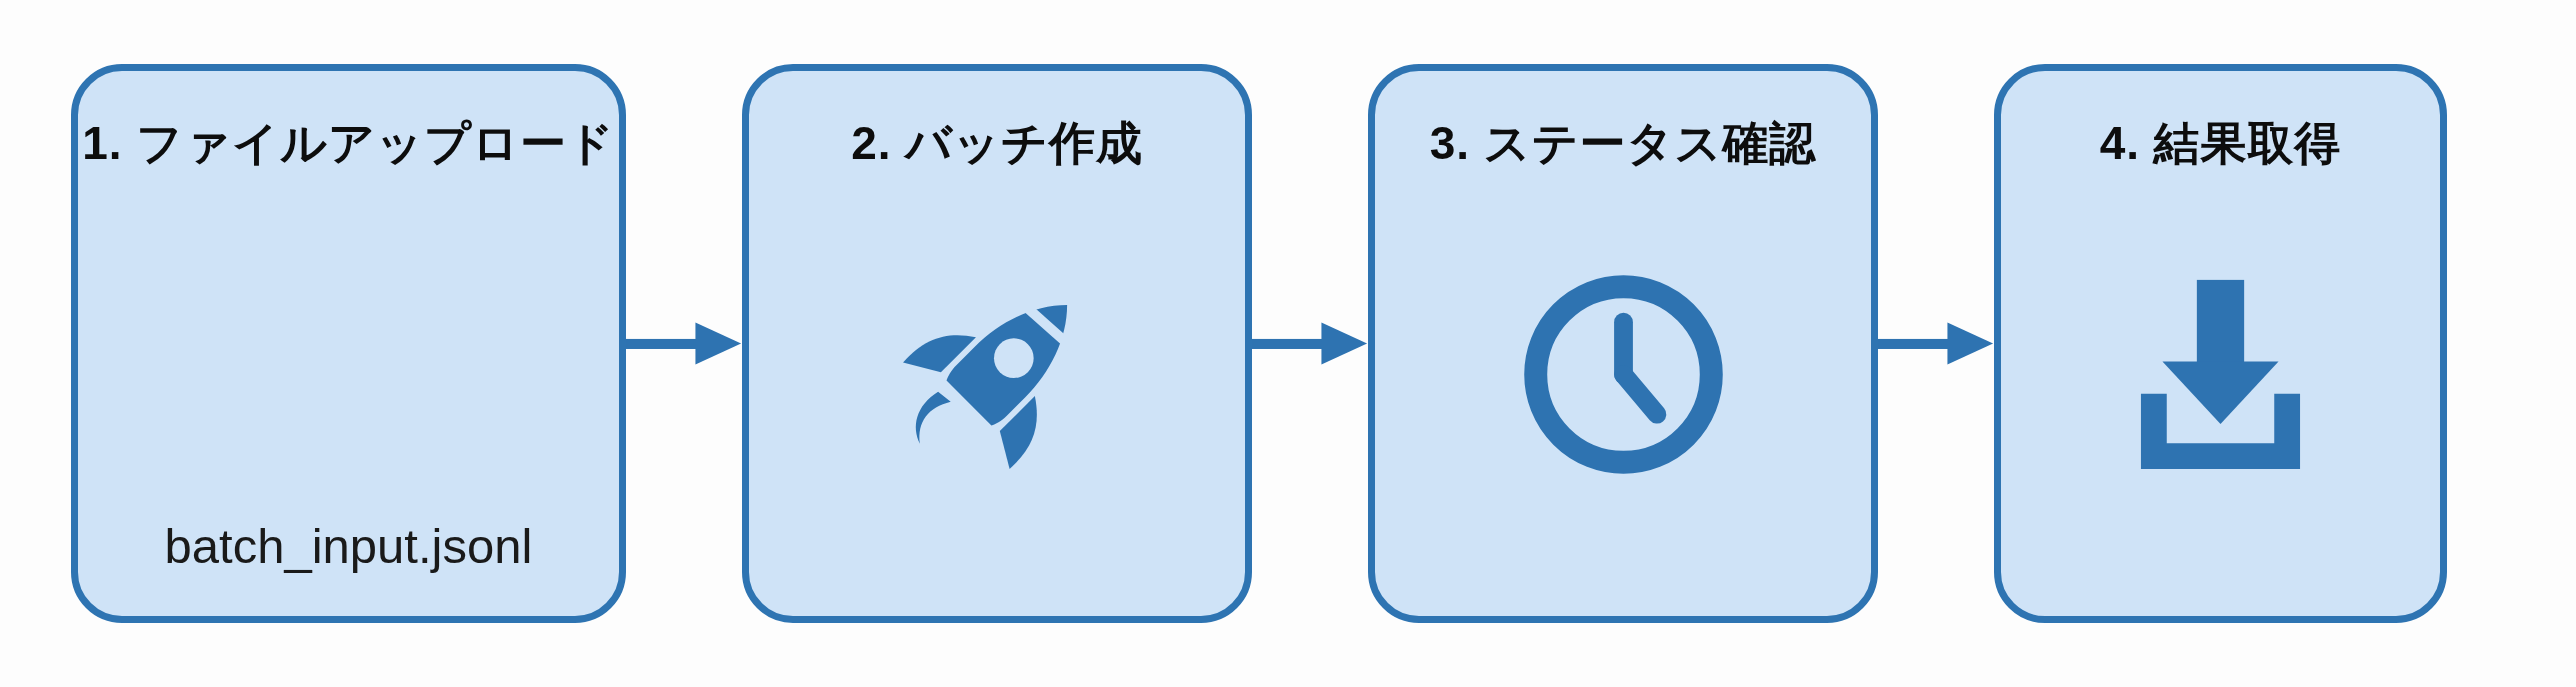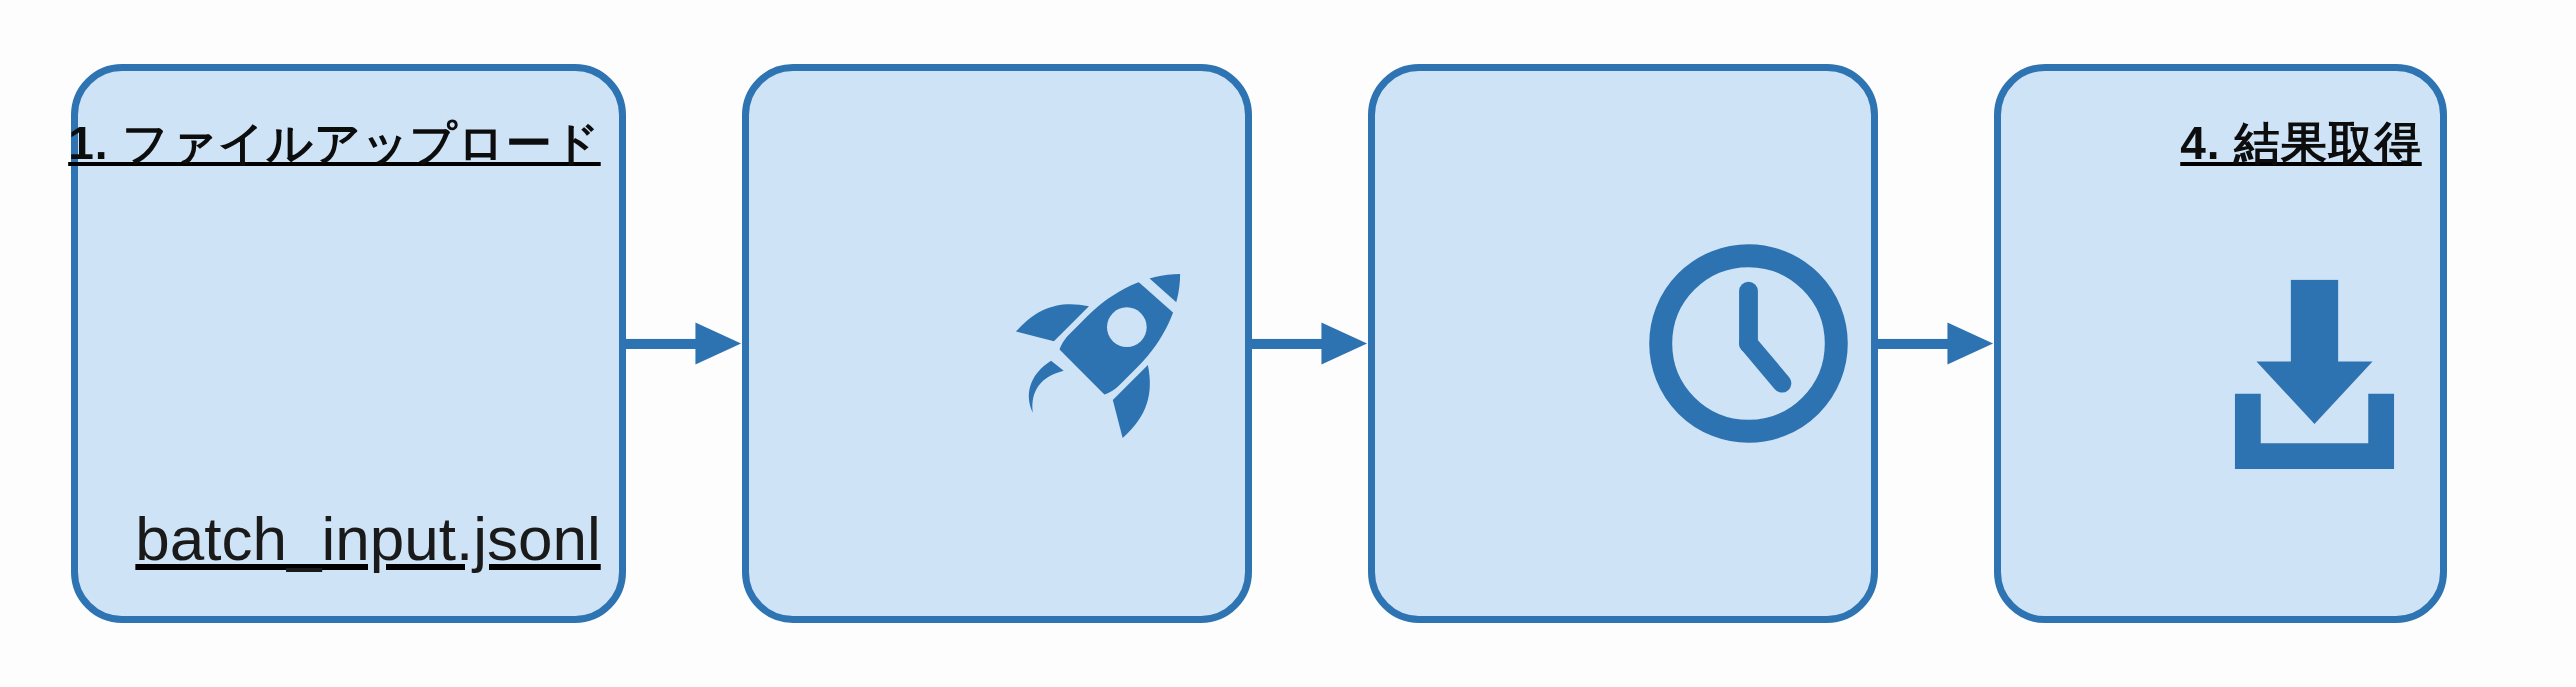--- a/index.html
+++ b/index.html
@@ -27,38 +27,37 @@
     overflow:hidden;
   }
   .step-box{
     height:559px;
     flex:none;
     background:var(--box-fill);
     border:7.3px solid var(--box-border);
     border-radius:51px;
     display:flex;
     flex-direction:column;
-    align-items:flex-end;
+    align-items:center;
     justify-content:space-between;
     padding:42px 18.3px 42px;
-    text-decoration:underline;
   }
   .w1{width:555px}
   .w2{width:510px}
   .w3{width:510px}
   .w4{width:453px}
   .step-title{
     font-size:46px;
     font-weight:bold;
     color:var(--title-text);
     white-space:nowrap;
     letter-spacing:0.9px;
   }
   .step-caption{
-    font-size:62px;
+    font-size:49px;
     font-weight:400;
     color:var(--caption-text);
     white-space:nowrap;
     margin-top:34px;
   }
   .step-icon{
     flex:1;
     display:flex;
     align-items:center;
     justify-content:center;
@@ -82,20 +81,21 @@
   </div>
 
   <div class="arrow">
     <svg width="116" height="59" viewBox="0 0 127 64">
       <rect x="0" y="27" width="82" height="11" style="fill:var(--accent)"></rect>
       <polygon points="76,9 76,55 126,32" style="fill:var(--accent)"></polygon>
     </svg>
   </div>
 
   <div class="step-box w2">
+    <div class="step-title">2. バッチ作成</div>
     <div class="step-icon">
       <svg width="234" height="238" viewBox="-8 -8 116 120">
         <g transform="rotate(45 50 52)">
           <path d="M50 2 C62 14 68 32 68 50 L68 63 C68 67 67 70 66 72 H34 C33 70 32 67 32 63 L32 50 C32 32 38 14 50 2 Z" style="fill:var(--accent)"></path>
           <line x1="33" y1="17.5" x2="67" y2="15.5" style="stroke:var(--box-fill)" stroke-width="5"></line>
           <circle cx="50" cy="40" r="10" style="fill:var(--box-fill)"></circle>
           <path d="M29 46 L29 71 L12 81 C11 64 17 54 29 46 Z" style="fill:var(--accent)"></path>
           <path d="M71 46 L71 71 L88 81 C89 64 83 54 71 46 Z" style="fill:var(--accent)"></path>
           <path d="M43 78 C37 88 38 97 47 104 C38 101 32 92 35 79 Z" style="fill:var(--accent)"></path>
         </g>
@@ -104,20 +104,21 @@
   </div>
 
   <div class="arrow">
     <svg width="116" height="59" viewBox="0 0 127 64">
       <rect x="0" y="27" width="82" height="11" style="fill:var(--accent)"></rect>
       <polygon points="76,9 76,55 126,32" style="fill:var(--accent)"></polygon>
     </svg>
   </div>
 
   <div class="step-box w3">
+    <div class="step-title">3. ステータス確認</div>
     <div class="step-icon">
       <svg width="209" height="209" viewBox="0 0 100 100">
         <circle cx="50" cy="50" r="42" fill="none" style="stroke:var(--accent)" stroke-width="11"></circle>
         <line x1="50" y1="50" x2="50" y2="25" style="stroke:var(--accent)" stroke-width="9" stroke-linecap="round"></line>
         <line x1="50" y1="50" x2="66" y2="69" style="stroke:var(--accent)" stroke-width="9" stroke-linecap="round"></line>
       </svg>
     </div>
   </div>
 
   <div class="arrow">

